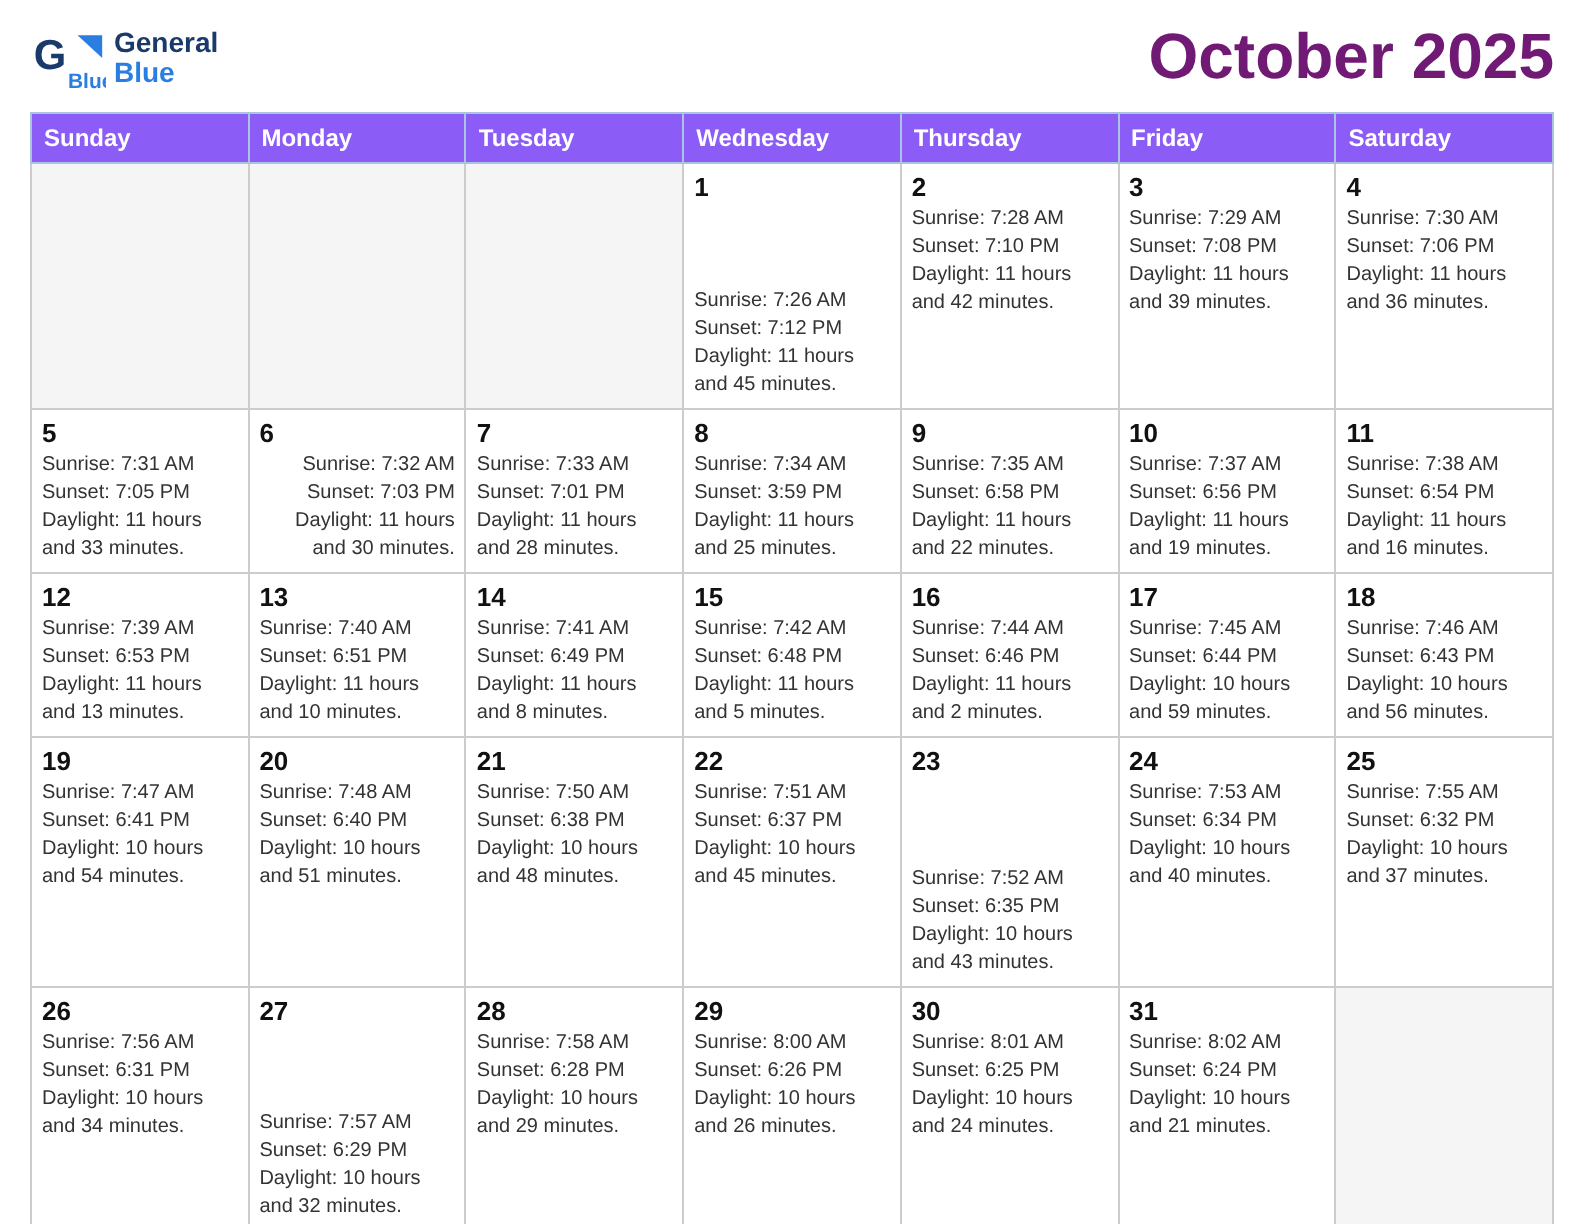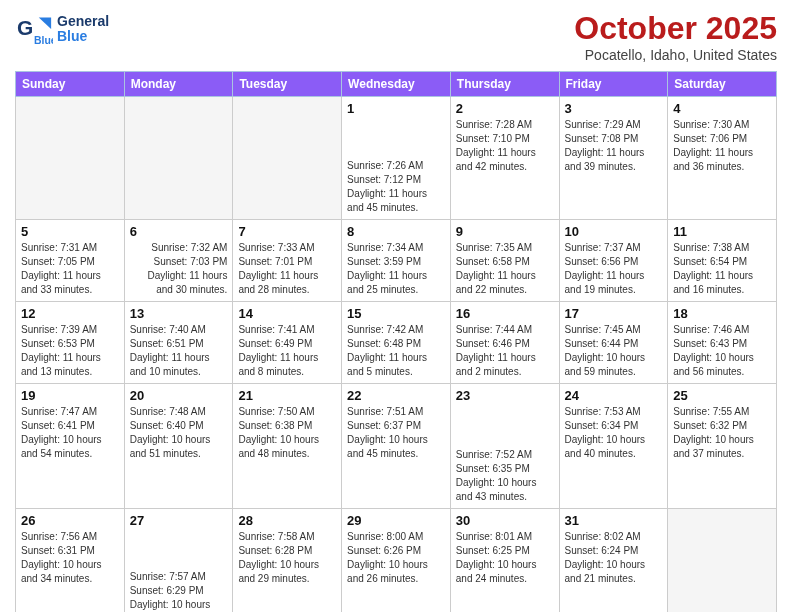--- a/index.html
+++ b/index.html
@@ -38,21 +38,21 @@
       line-height: 1.1;
     }
     .logo-general { color: #1a3a6b; font-size: 14px; }
     .logo-blue { color: #2a7de1; font-size: 14px; }
     .title-block {
       text-align: right;
     }
     .month-title {
       font-size: 32px;
       font-weight: bold;
-      color: #b91c1c;
+      color: #701a75;
     }
     .location {
       font-size: 14px;
       color: #444;
     }
     .calendar {
       width: 100%;
       border-collapse: collapse;
       table-layout: fixed;
     }
@@ -103,21 +103,20 @@
         <polygon points="25,8 38,8 38,20" fill="#2a7de1"></polygon>
         <text x="20" y="36" font-family="Arial" font-weight="bold" font-size="11" fill="#2a7de1">Blue</text>
       </svg>
       <div class="logo-text">
         <div class="logo-general">General</div>
         <div class="logo-blue">Blue</div>
       </div>
     </div>
     <div class="title-block">
       <div class="month-title">October 2025</div>
-      <div class="location">Pocatello, Idaho, United States</div>
     </div>
   </div>
 
   <table class="calendar">
     <thead>
       <tr>
         <th>Sunday</th>
         <th>Monday</th>
         <th>Tuesday</th>
         <th>Wednesday</th>

